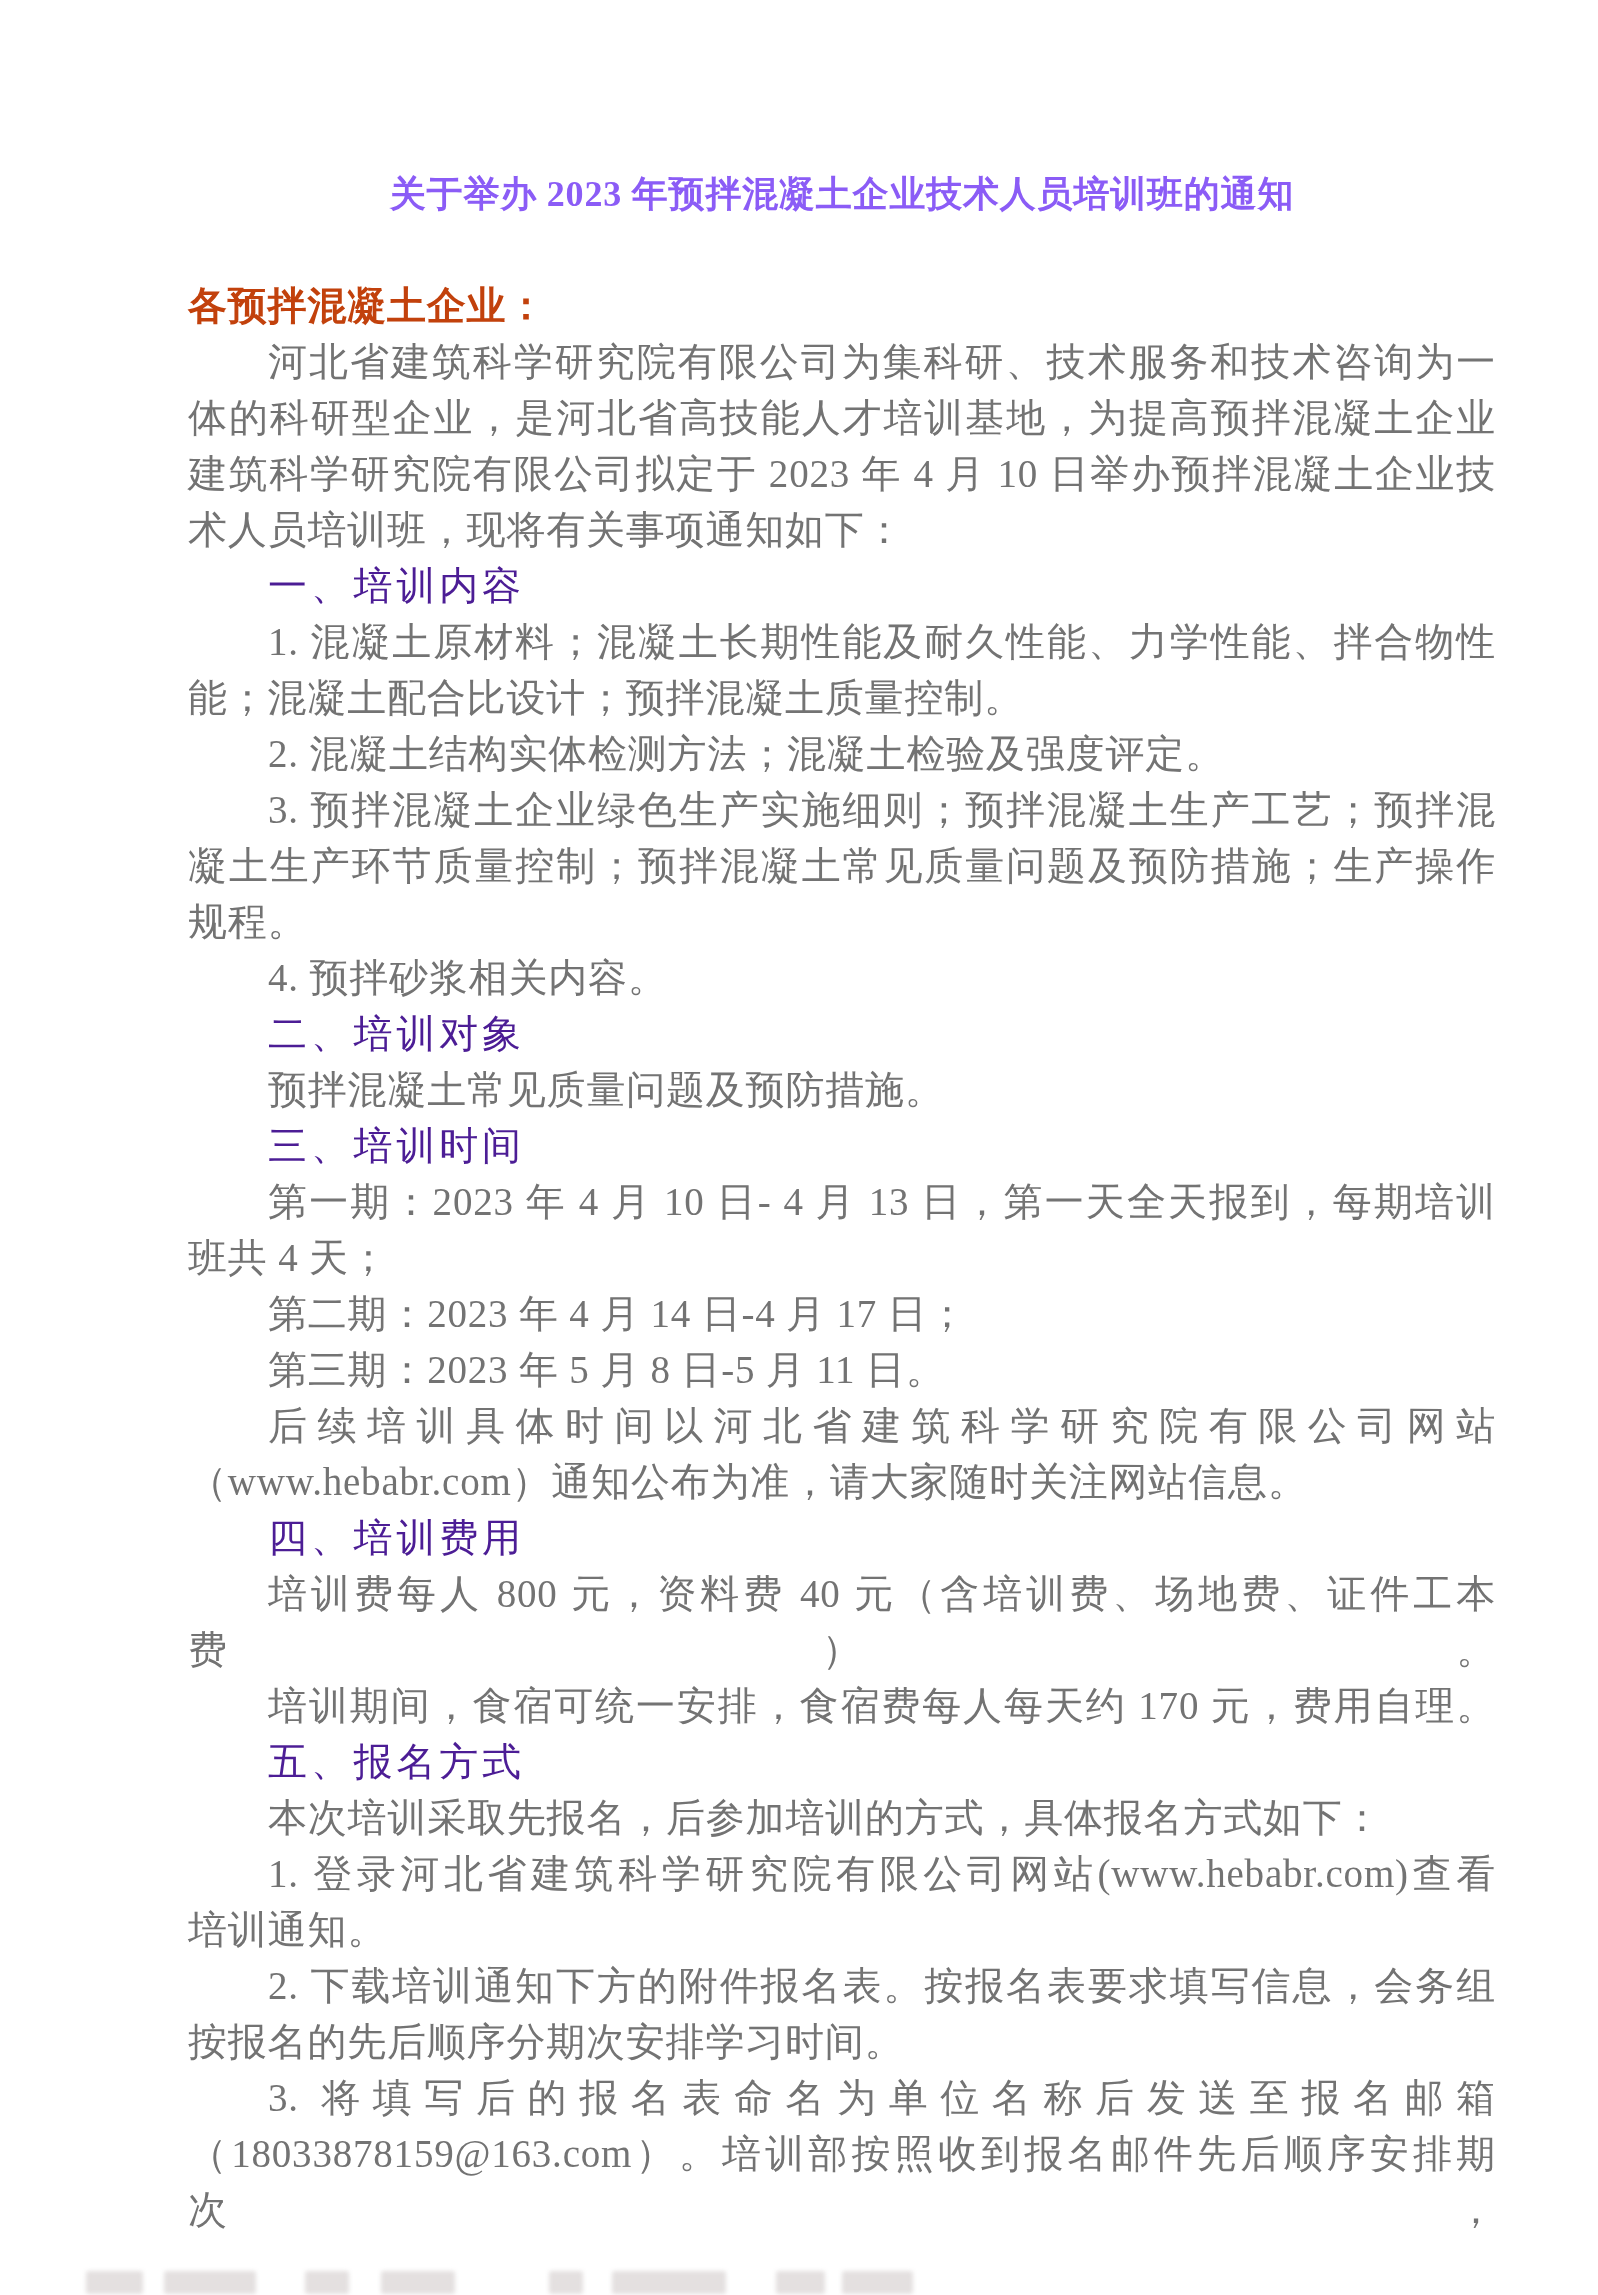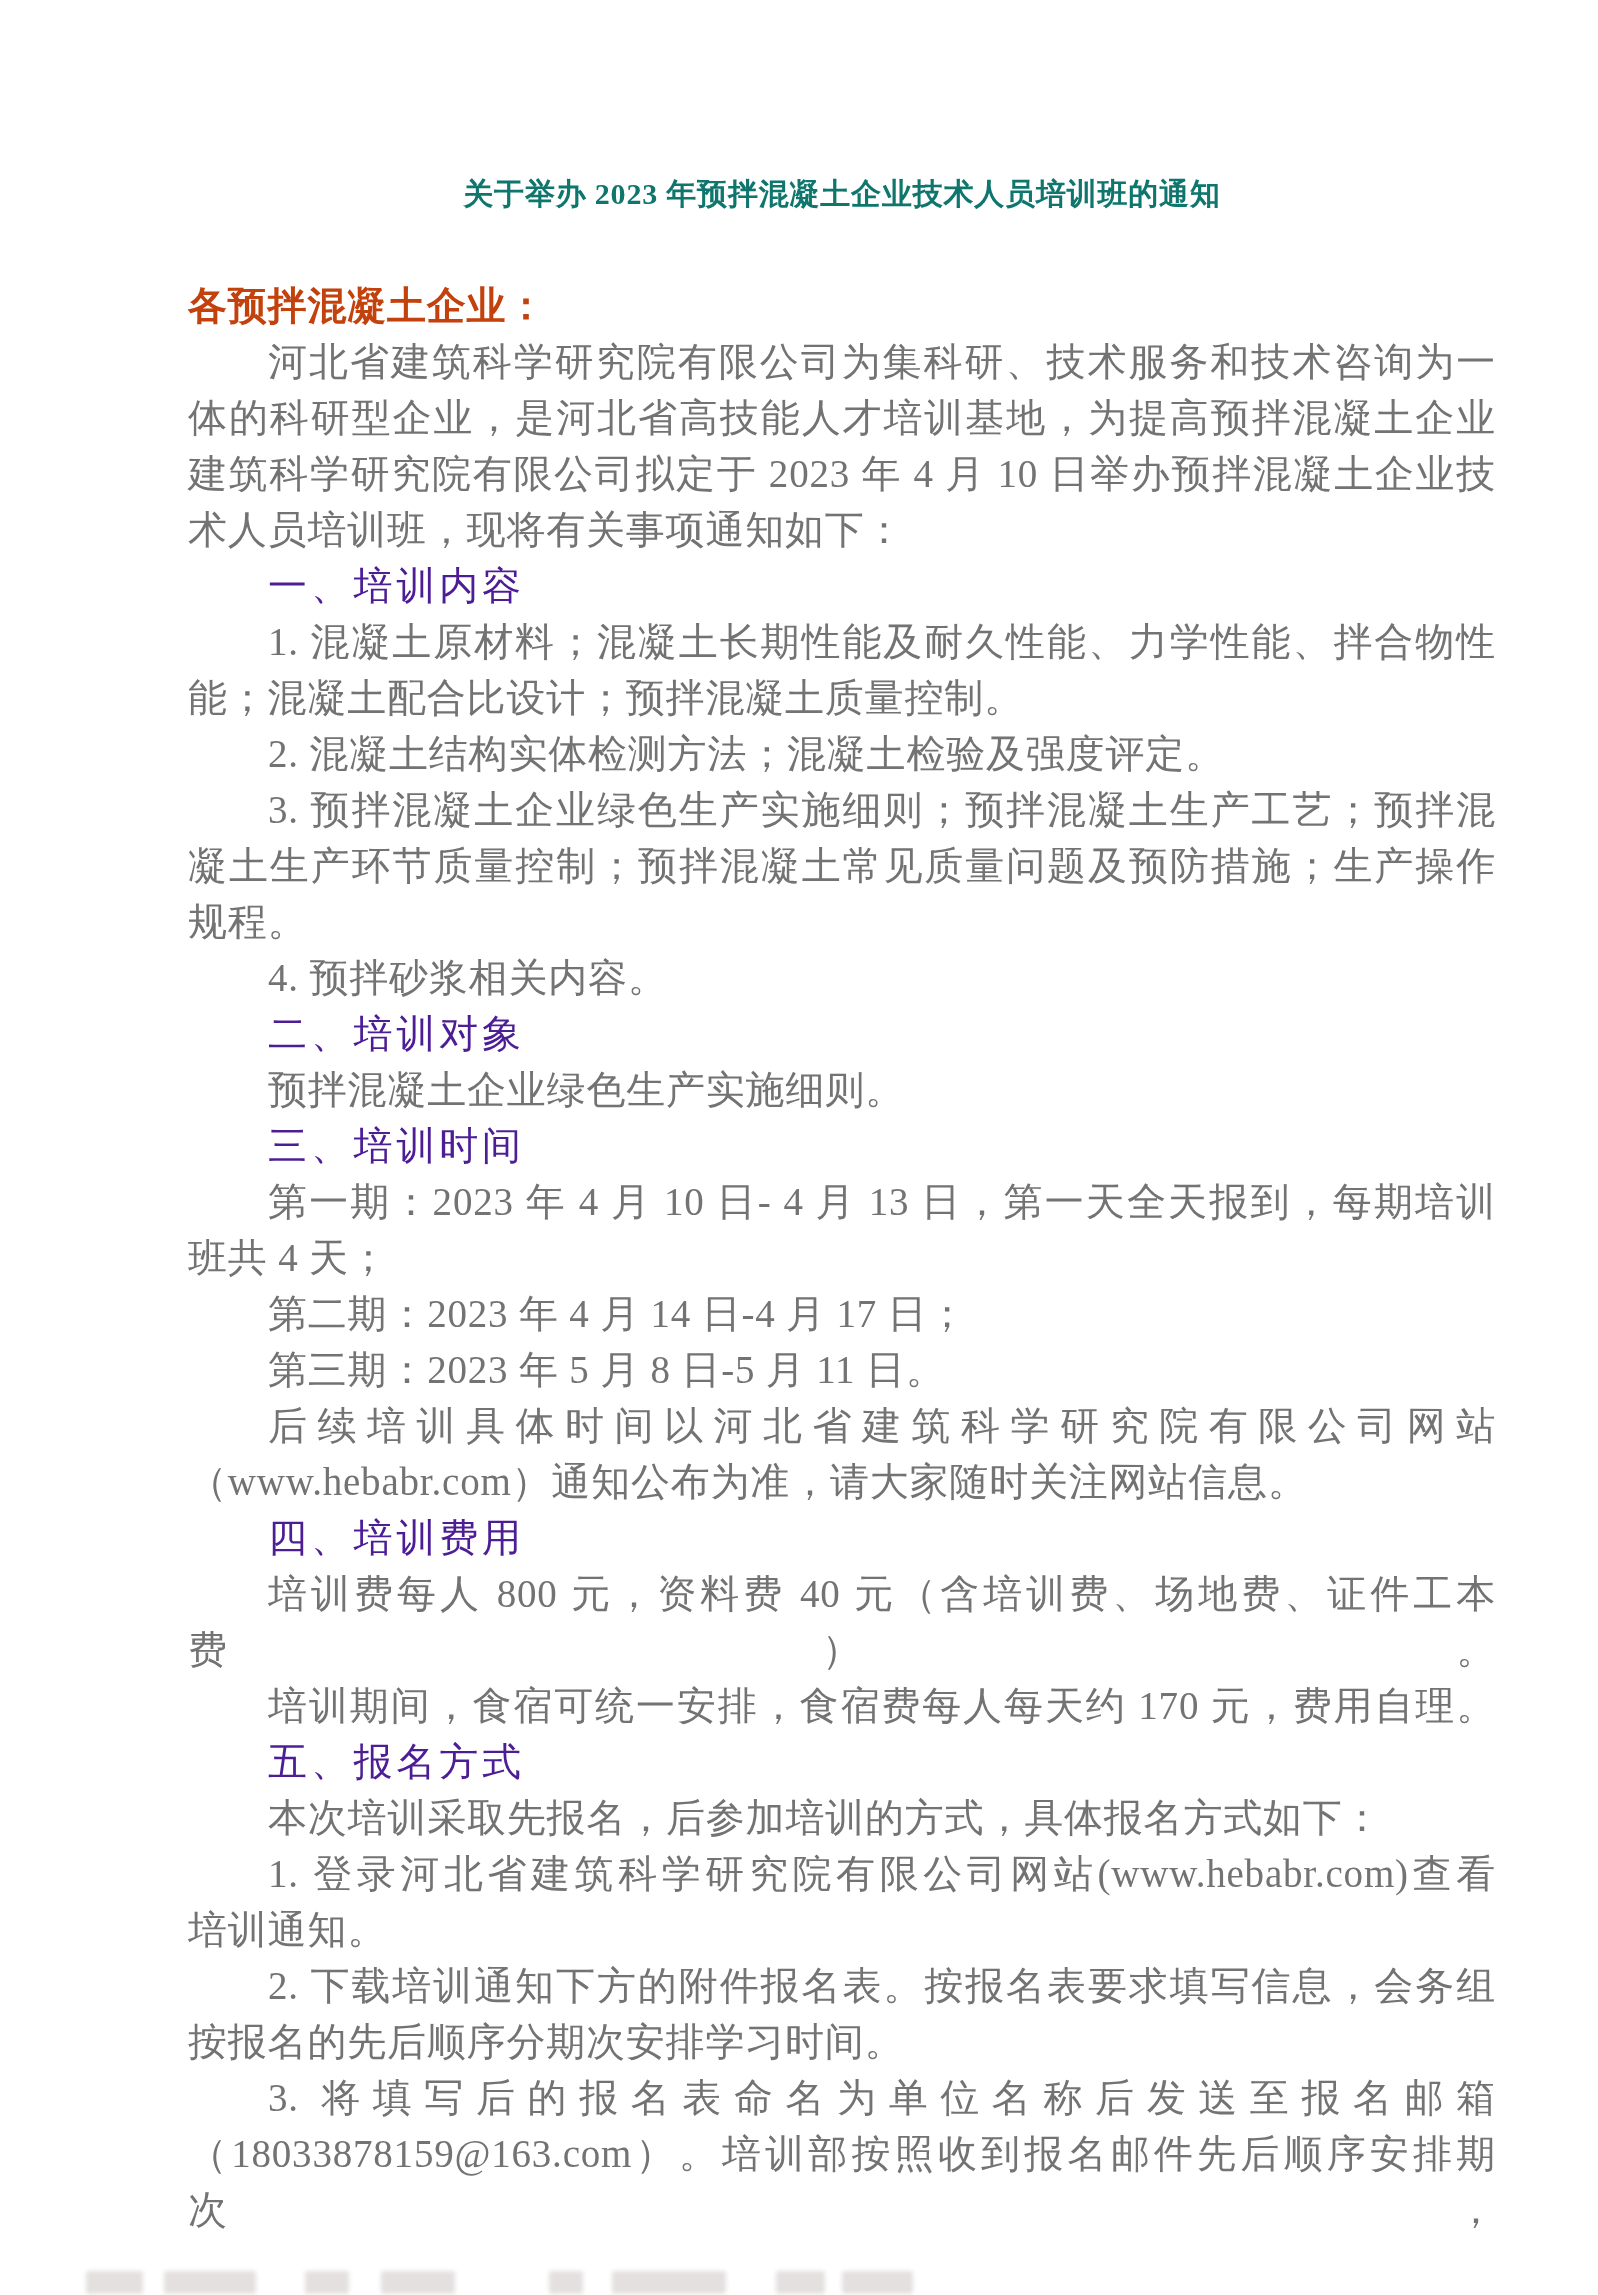--- a/index.html
+++ b/index.html
@@ -9,23 +9,23 @@
     background:#ffffff;
     overflow:hidden;
     font-family:"Liberation Serif", serif;
   }
   .doc{
     position:absolute;
     left:188px;top:166px;
     width:1308px;
   }
   .title{
-    font-size:30px;
+    font-size:36px;
     font-weight:bold;
-    color:#0f766e;
+    color:#8b5cf6;
     text-align:center;
     line-height:56px;
     letter-spacing:0.8px;
     margin-bottom:56px;
     font-family:"Liberation Serif", serif;
   }
   .line{
     font-size:39px;
     line-height:56px;
     min-height:56px;
@@ -78,21 +78,21 @@
     <div class="line">术人员培训班，现将有关事项通知如下：</div>
     <div class="line ind sec">一、培训内容</div>
     <div class="line ind jf">1. 混凝土原材料；混凝土长期性能及耐久性能、力学性能、拌合物性</div>
     <div class="line">能；混凝土配合比设计；预拌混凝土质量控制。</div>
     <div class="line ind">2. 混凝土结构实体检测方法；混凝土检验及强度评定。</div>
     <div class="line ind jf">3. 预拌混凝土企业绿色生产实施细则；预拌混凝土生产工艺；预拌混</div>
     <div class="line jf">凝土生产环节质量控制；预拌混凝土常见质量问题及预防措施；生产操作</div>
     <div class="line">规程。</div>
     <div class="line ind">4. 预拌砂浆相关内容。</div>
     <div class="line ind sec">二、培训对象</div>
-    <div class="line ind">预拌混凝土企业绿色生产实施细则。</div>
+    <div class="line ind">预拌混凝土常见质量问题及预防措施。</div>
     <div class="line ind sec">三、培训时间</div>
     <div class="line ind jf">第一期：2023 年 4 月 10 日- 4 月 13 日，第一天全天报到，每期培训</div>
     <div class="line">班共 4 天；</div>
     <div class="line ind">第二期：2023 年 4 月 14 日-4 月 17 日；</div>
     <div class="line ind">第三期：2023 年 5 月 8 日-5 月 11 日。</div>
     <div class="line ind jf">后续培训具体时间以河北省建筑科学研究院有限公司网站</div>
     <div class="line">（www.hebabr.com）通知公布为准，请大家随时关注网站信息。</div>
     <div class="line ind sec">四、培训费用</div>
     <div class="line ind jf">培训费每人 800 元，资料费 40 元（含培训费、场地费、证件工本费）。</div>
     <div class="line ind jf">培训期间，食宿可统一安排，食宿费每人每天约 170 元，费用自理。</div>

